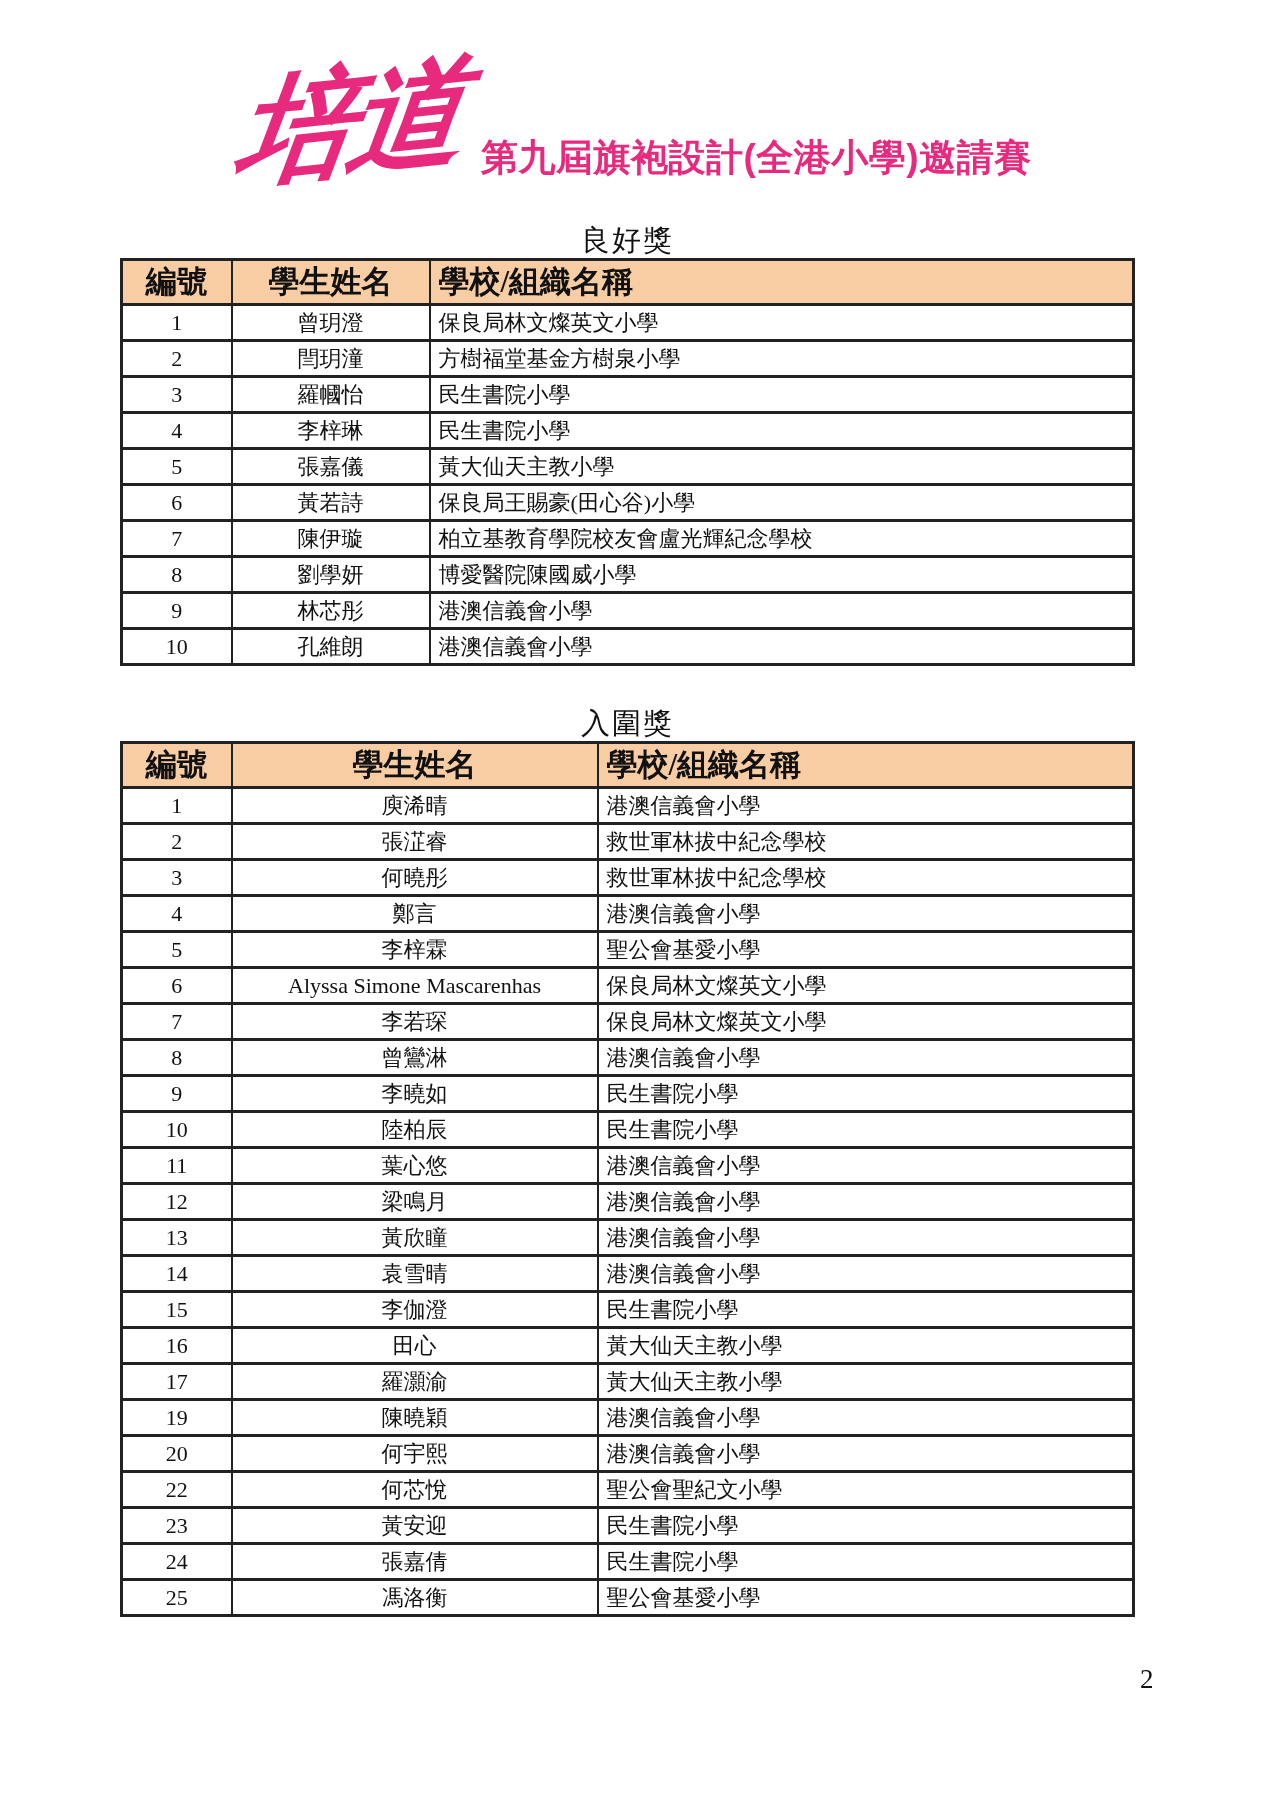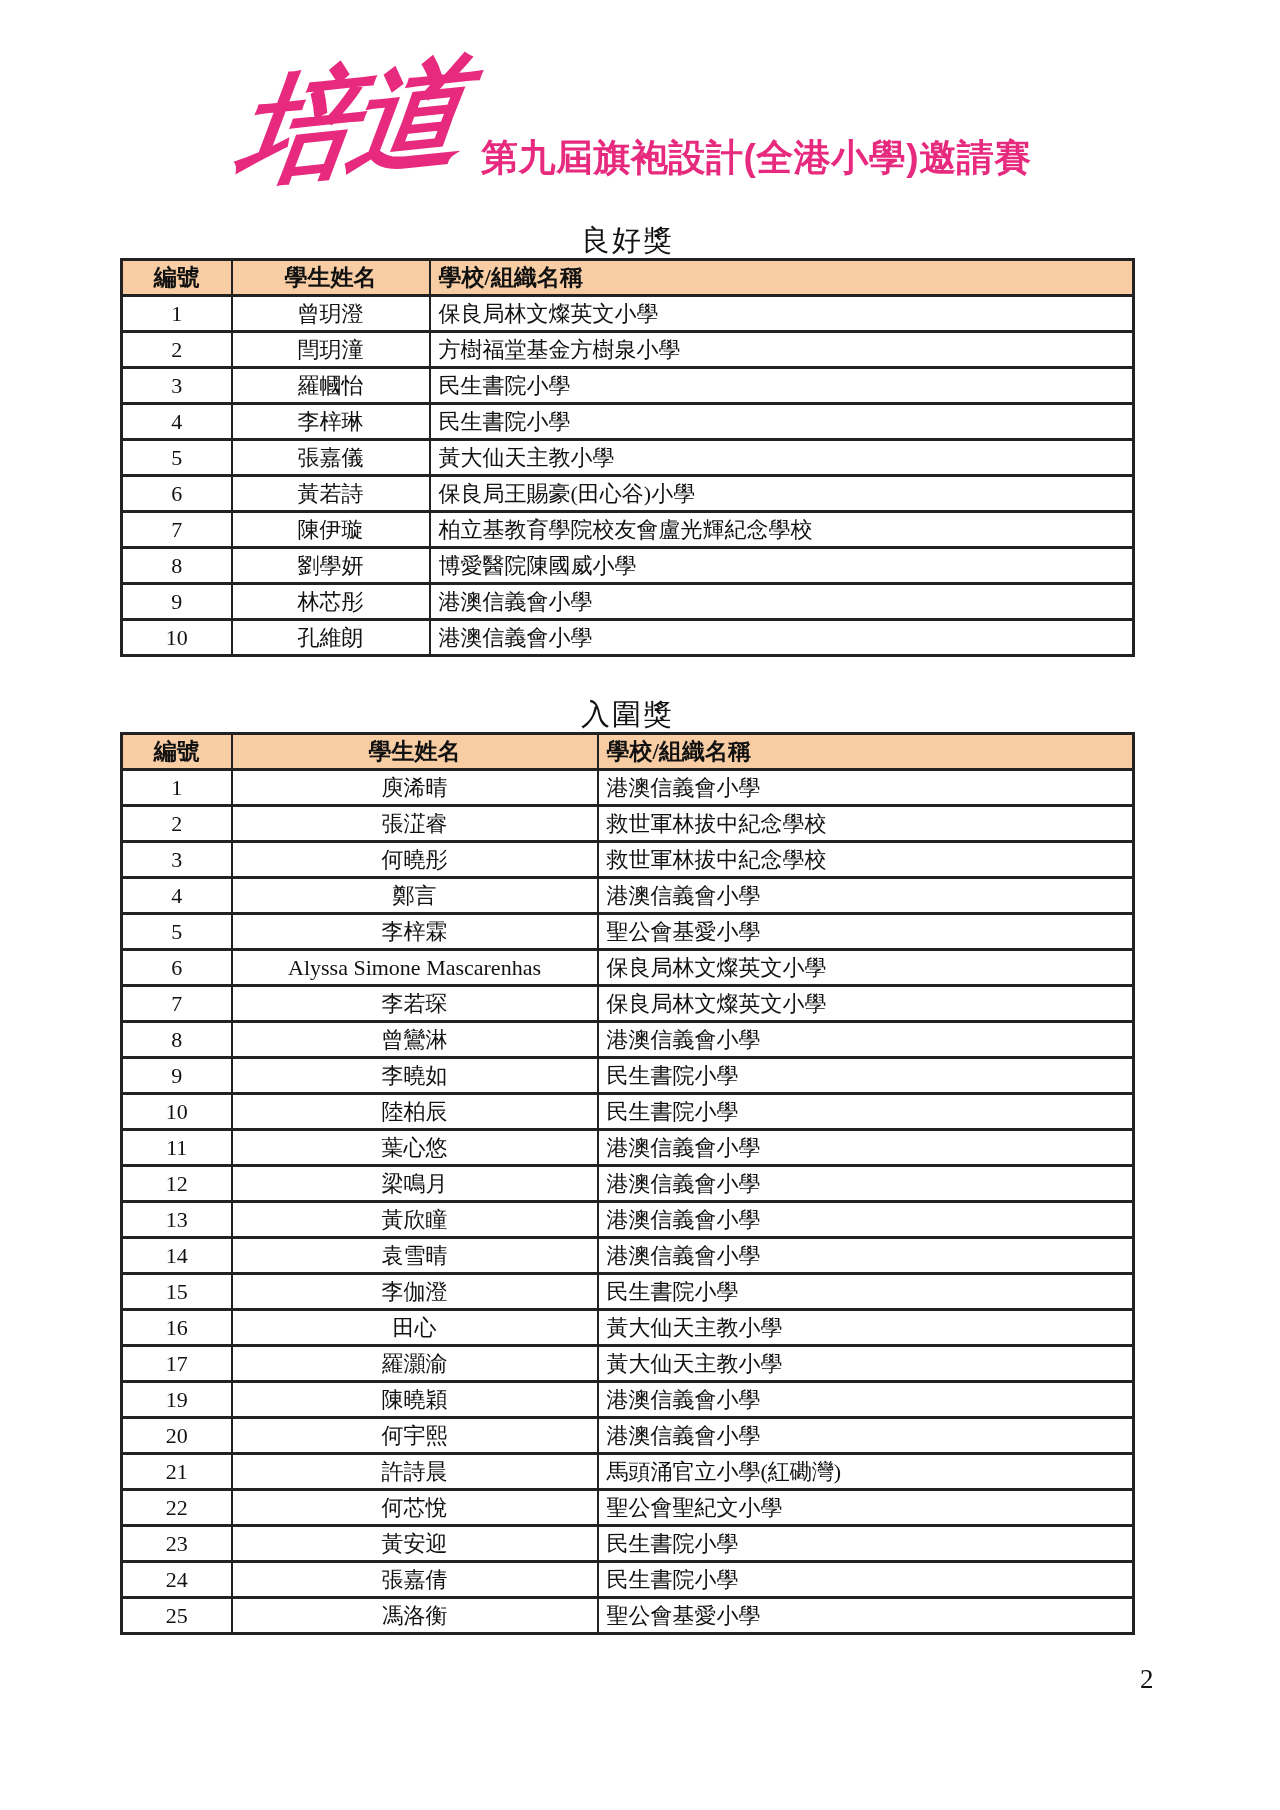--- a/index.html
+++ b/index.html
@@ -56,21 +56,21 @@
   table.award-table td{
     height:33px;
     border-top:3px solid var(--border-dark);
     border-left:2px solid var(--border-dark);
     padding:0 2px;
     text-align:center;
     overflow:hidden;white-space:nowrap;
   }
   table.award-table th{
     background:var(--table-header-bg);
-    font-weight:bold;font-size:23px;
+    font-weight:bold;font-size:31px;
   }
   table.award-table th.c2,
   table.award-table td.c2{
     text-align:left;padding-left:8px;
   }
   table.t1 col.col-0{width:110px;}
   table.t1 col.col-1{width:198px;}
   table.t2 col.col-0{width:110px;}
   table.t2 col.col-1{width:366px;}
   
@@ -265,25 +265,20 @@
             <td class="c0">19</td>
             <td class="c1">陳曉穎</td>
             <td class="c2">港澳信義會小學</td>
           </tr>
           <tr>
             <td class="c0">20</td>
             <td class="c1">何宇熙</td>
             <td class="c2">港澳信義會小學</td>
           </tr>
           <tr>
-            <td class="c0">21</td>
-            <td class="c1">許詩晨</td>
-            <td class="c2">馬頭涌官立小學(紅磡灣)</td>
-          </tr>
-          <tr>
             <td class="c0">22</td>
             <td class="c1">何芯悅</td>
             <td class="c2">聖公會聖紀文小學</td>
           </tr>
           <tr>
             <td class="c0">23</td>
             <td class="c1">黃安迎</td>
             <td class="c2">民生書院小學</td>
           </tr>
           <tr>

